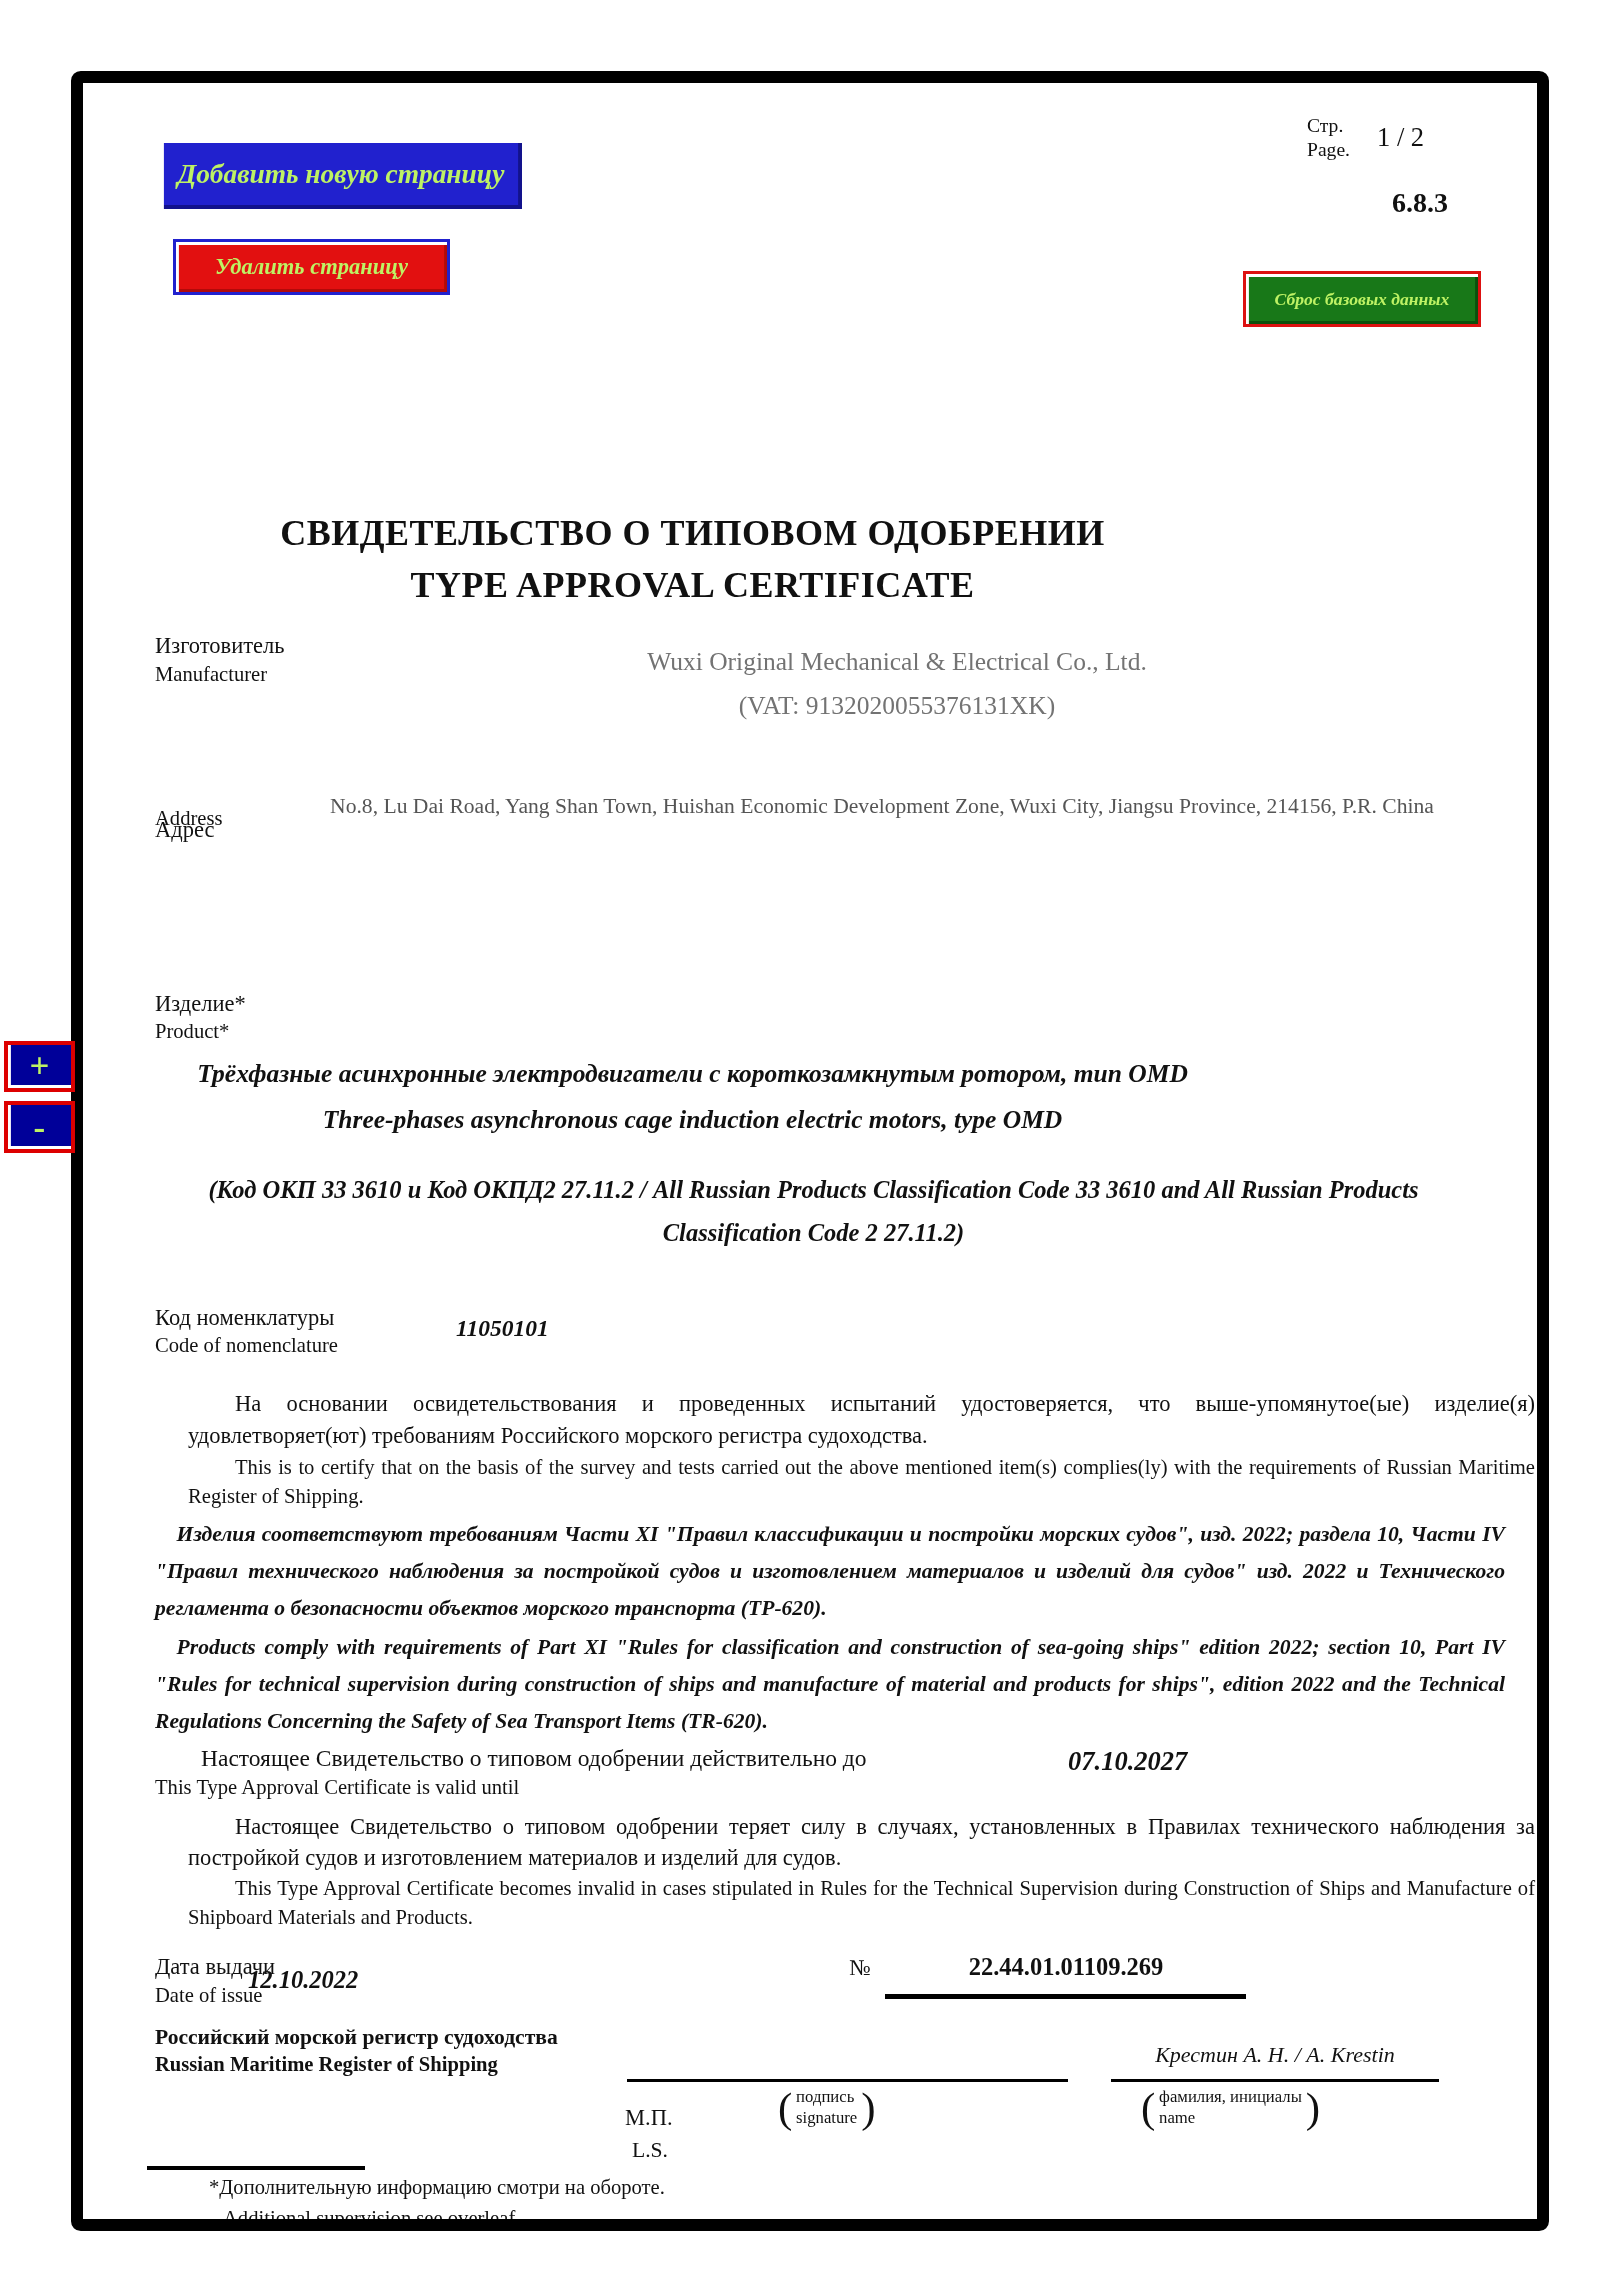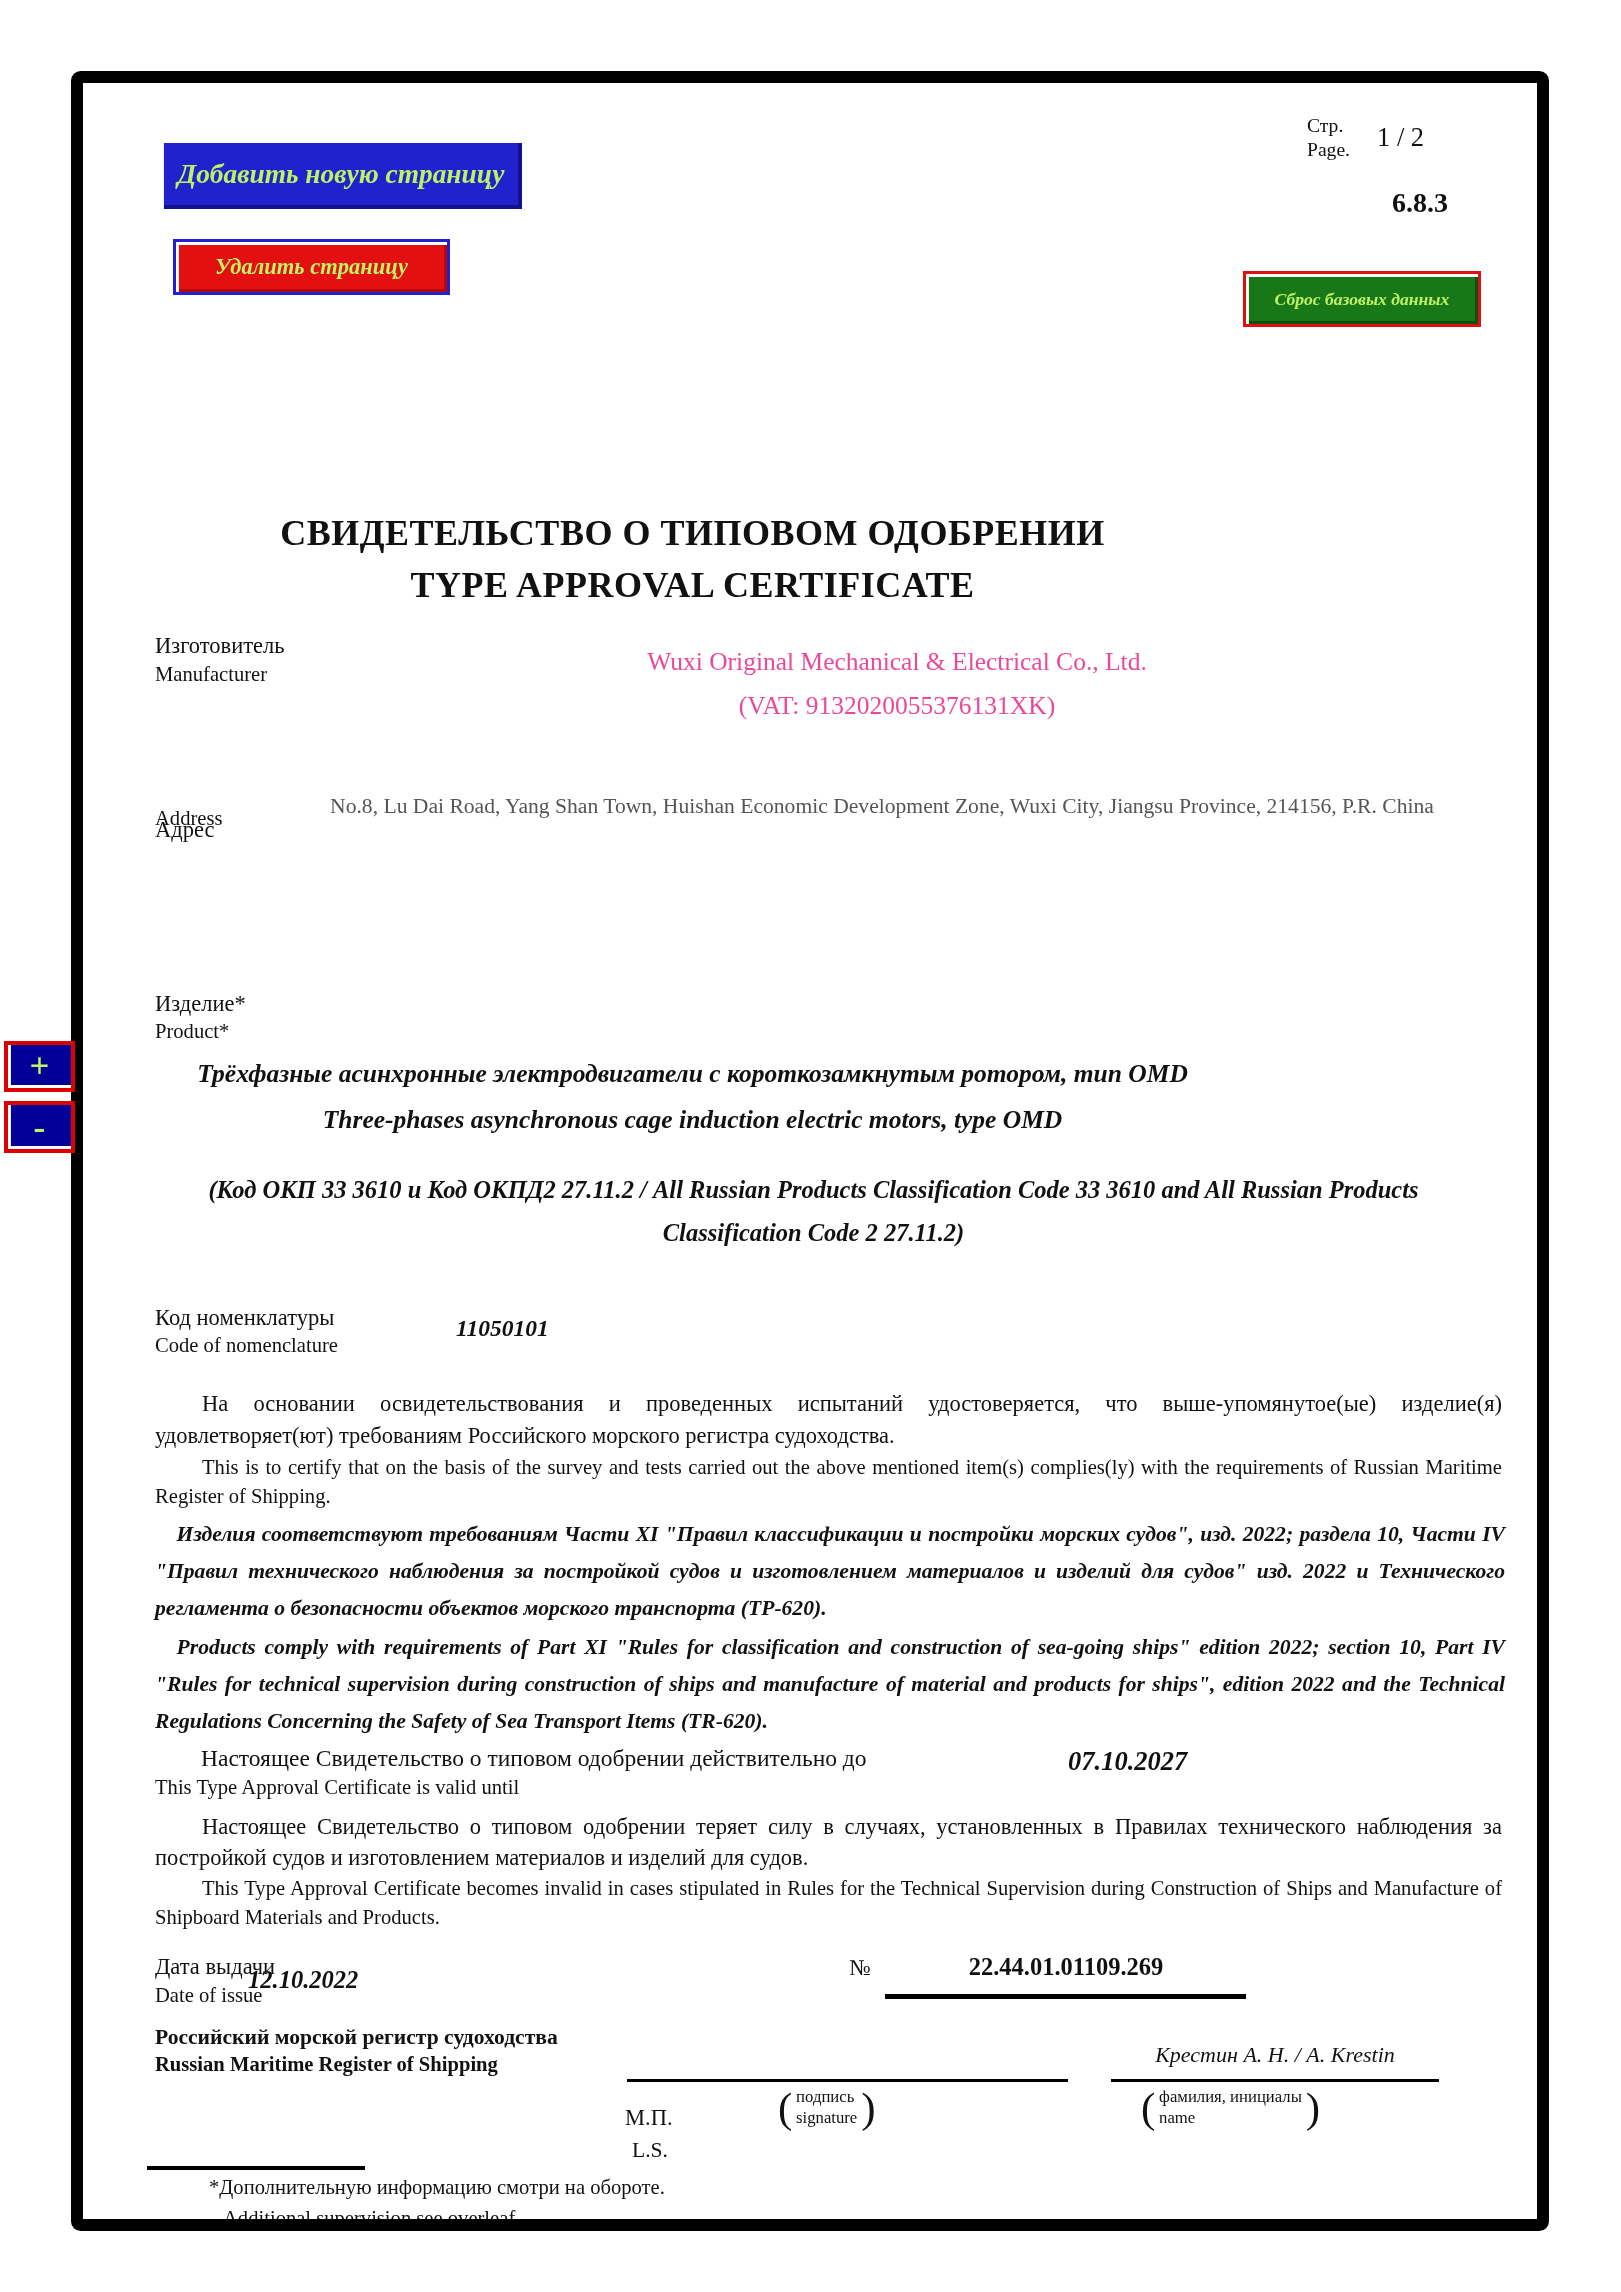--- a/index.html
+++ b/index.html
@@ -33,24 +33,24 @@
   
   .pg-small{font-size:19.6px;line-height:23.5px;}
   .pg-num{font-size:26.5px;}
   .form-no{font-size:28px;font-weight:bold;}
   
   .center-wide{left:84px;width:1217px;text-align:center;}
   .doc-title{font-size:36px;font-weight:bold;letter-spacing:0.5px;}
   
   .lab-ru{font-size:22.5px;line-height:27.4px;}
   .lab-en{font-size:20.6px;line-height:25.5px;}
-  .val-main{font-size:25.5px;color:#ec4899;line-height:39px;}
+  .val-main{font-size:25.5px;color:#737373;line-height:39px;}
   .val-gray{font-size:21.6px;color:#555;line-height:33px;text-align:center;}
   .bi{font-weight:bold;font-style:italic;}
-  .para{text-align:justify;}
+  .para{text-align:justify;margin-left:33px;}
   .ru-p{font-size:22.5px;line-height:32px;text-indent:47px;}
   .en-p{font-size:20.6px;line-height:29px;text-indent:47px;}
   .rules{font-size:21.6px;line-height:37px;font-weight:bold;font-style:italic;text-indent:21.6px;text-align:justify;}
   .line{background:#000;}
   .sig-hint{display:flex;align-items:center;font-size:16.7px;line-height:20.6px;}
   .sig-hint .paren{font-size:43px;font-weight:300;line-height:43px;padding:0 3.9px;}
   .sig-hint .stack{display:flex;flex-direction:column;align-items:flex-start;}
 </style>
 </head>
 <body>

